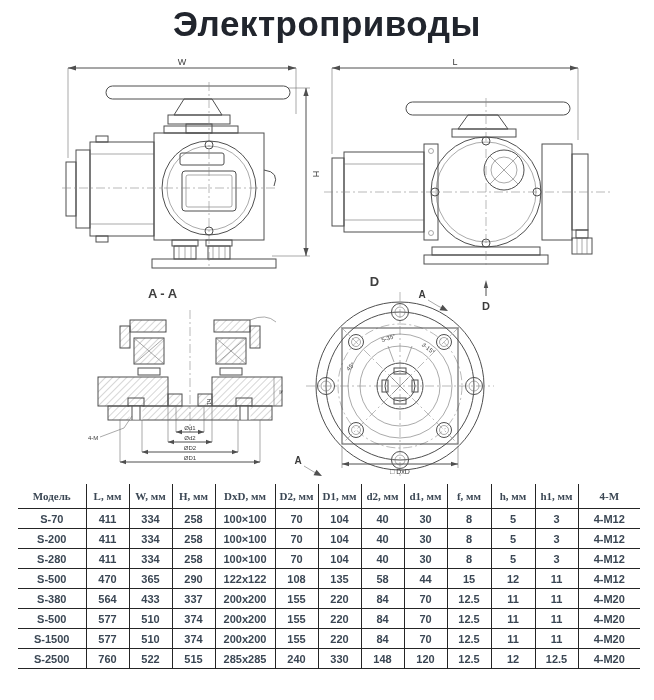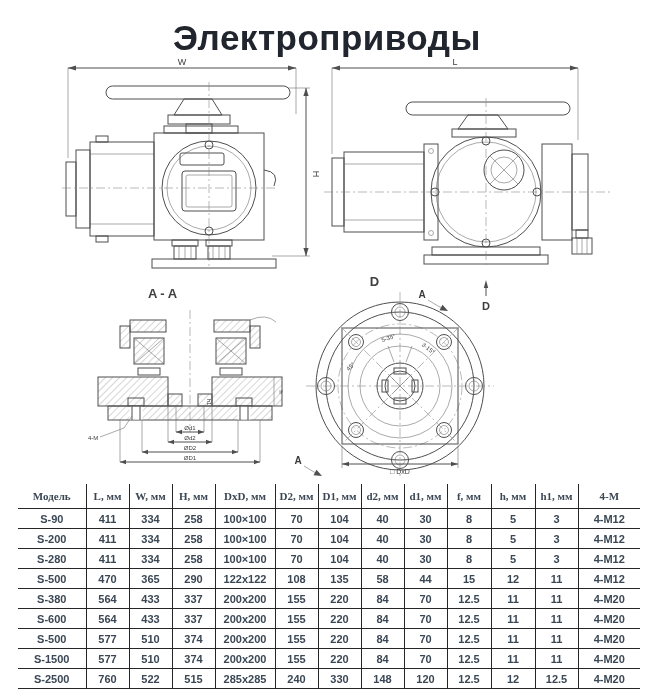--- a/index.html
+++ b/index.html
@@ -1,21 +1,21 @@
 <!DOCTYPE html>
 <html><head>
 <meta charset="utf-8">
 <style>
   html,body { margin:0; padding:0; }
   body {
     width:654px; height:700px; background:#ffffff; position:relative;
     font-family:"Liberation Sans", sans-serif; overflow:hidden;
   }
   .page-title {
-    position:absolute; top:18px; left:0; width:654px; text-align:center;
+    position:absolute; top:4px; left:0; width:654px; text-align:center;
     font-size:35px; font-weight:bold; color:#21252d; letter-spacing:.5px;
   }
   svg { position:absolute; overflow:visible; }
   .ln   { fill:none; stroke:#4f4f4f; stroke-width:1; }
   .lt   { fill:none; stroke:#707070; stroke-width:.6; }
   .cl   { fill:none; stroke:#8c8c8c; stroke-width:.6; stroke-dasharray:9 3 2 3; }
   .hat  { fill:url(#hatch); stroke:#4f4f4f; stroke-width:1; }
   .arr  { fill:#4f4f4f; stroke:none; }
   .wt   { fill:#ffffff; stroke:#ffffff; stroke-width:1; }
   text  { fill:#3b3b3b; stroke:none; font-family:"Liberation Sans",sans-serif; }
@@ -358,21 +358,21 @@
         <th>d2, мм</th>
         <th>d1, мм</th>
         <th>f, мм</th>
         <th>h, мм</th>
         <th>h1, мм</th>
         <th>4-M</th>
       </tr>
   </thead>
   <tbody>
       <tr>
-        <td>S-90</td>
+        <td>S-70</td>
         <td>411</td>
         <td>334</td>
         <td>258</td>
         <td>100×100</td>
         <td>70</td>
         <td>104</td>
         <td>40</td>
         <td>30</td>
         <td>8</td>
         <td>5</td>
@@ -419,35 +419,20 @@
         <td>135</td>
         <td>58</td>
         <td>44</td>
         <td>15</td>
         <td>12</td>
         <td>11</td>
         <td>4-M12</td>
       </tr>
       <tr>
         <td>S-380</td>
-        <td>564</td>
-        <td>433</td>
-        <td>337</td>
-        <td>200x200</td>
-        <td>155</td>
-        <td>220</td>
-        <td>84</td>
-        <td>70</td>
-        <td>12.5</td>
-        <td>11</td>
-        <td>11</td>
-        <td>4-M20</td>
-      </tr>
-      <tr>
-        <td>S-600</td>
         <td>564</td>
         <td>433</td>
         <td>337</td>
         <td>200x200</td>
         <td>155</td>
         <td>220</td>
         <td>84</td>
         <td>70</td>
         <td>12.5</td>
         <td>11</td>

